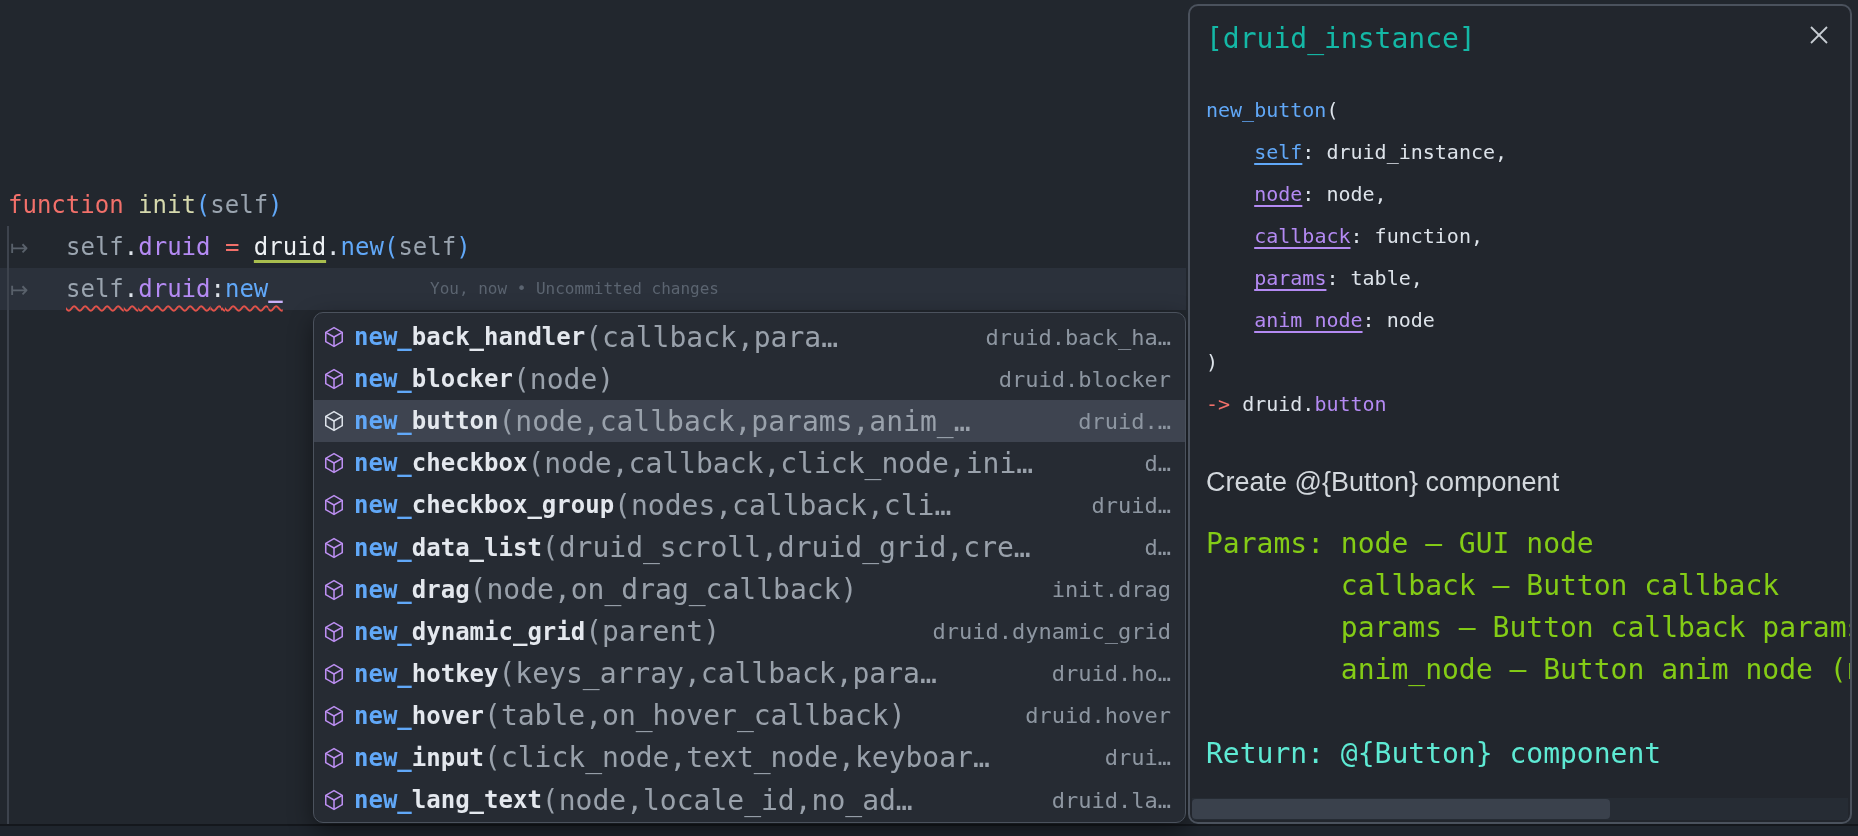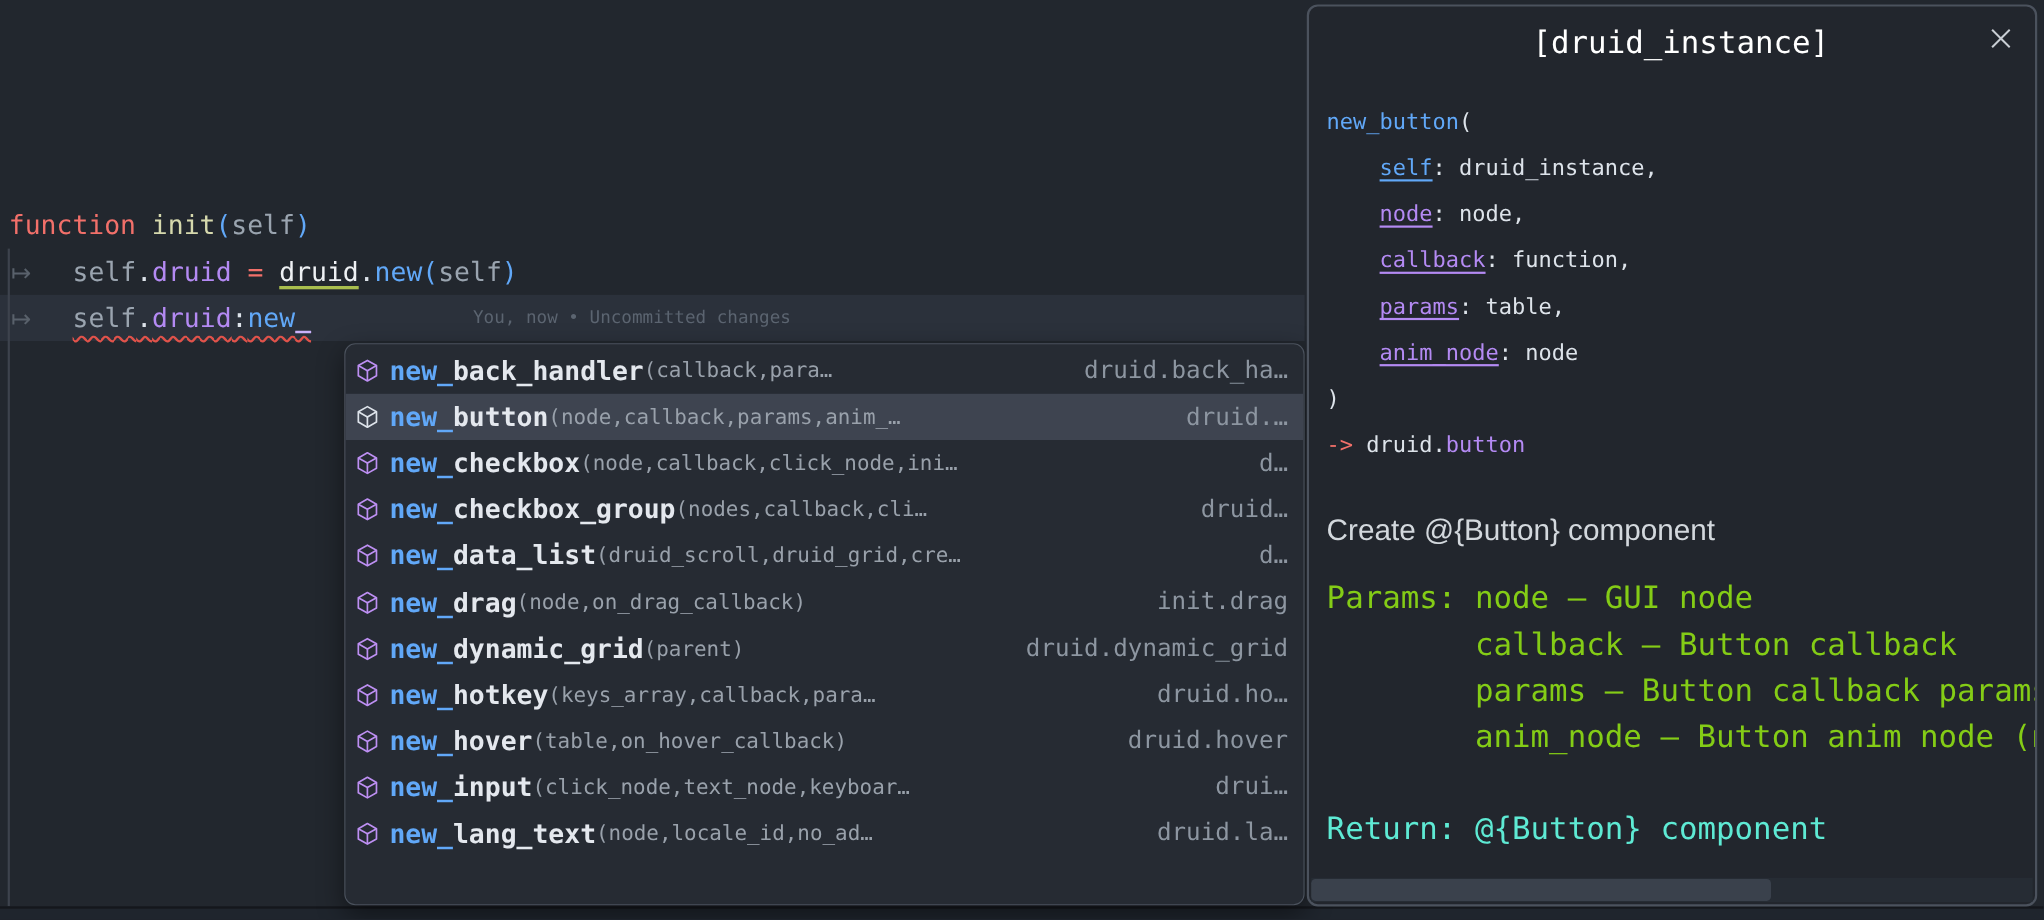--- a/index.html
+++ b/index.html
@@ -28,28 +28,28 @@
   
   #completion-list{position:absolute;left:313px;top:312px;width:873px;height:511px;background:#262b33;
           border:1px solid #4b525d;border-radius:10px;box-sizing:border-box;z-index:3;
           box-shadow:0 8px 24px rgba(0,0,0,.45);overflow:hidden;padding-top:3px;}
   .cmp-row{height:42.1px;display:flex;align-items:center;padding:0 14px 0 9px;}
   .cmp-row.selected{background:#3e4450;}
   .cube{width:22px;height:22px;margin-right:9px;flex:0 0 auto;color:#bd8ff2;}
   .cmp-row.selected .cube{color:#dde3ea;}
   .cmp-name{font-size:24px;font-weight:600;color:#e4e8ee;white-space:pre;}
   .cmp-name .pfx{color:#61a8f8;}
-  .cmp-params{font-size:19px;color:#99a1ab;white-space:pre;font-weight:400;}
+  .cmp-params{font-size:28px;color:#99a1ab;white-space:pre;font-weight:400;}
   .cmp-module{margin-left:auto;font-size:22px;color:#8d96a1;white-space:pre;padding-left:12px;}
 
   
   #doc-panel{position:absolute;left:1188px;top:4px;width:664px;height:820px;background:#22262d;
           border:2px solid #4b525d;border-radius:10px;box-sizing:border-box;z-index:3;overflow:hidden;}
   #doc-inner{position:absolute;left:16px;top:12px;right:0;}
-  #doc-title{font-size:28px;line-height:42px;color:#ffffff;white-space:pre;text-align:center;}
+  #doc-title{font-size:28px;line-height:42px;color:#14b8a6;white-space:pre;}
   #doc-close{position:absolute;right:20px;top:18px;width:22px;height:22px;cursor:pointer;}
   #doc-signature{margin-top:29px;}
   .doc-line{font-size:20px;line-height:42px;white-space:pre;}
   #doc-desc{margin-top:36px;font-family:"Liberation Sans","DejaVu Sans",sans-serif;
             font-size:27px;line-height:42px;color:#d3d8dd;white-space:pre;}
   #doc-params{margin-top:20px;font-size:28px;line-height:42px;color:#84cc16;white-space:pre;}
   #doc-return{margin-top:42px;font-size:28px;line-height:42px;color:#5eead4;white-space:pre;}
   #doc-scroll-track{position:absolute;left:2px;right:2px;bottom:2px;height:22px;background:#262c34;}
   #doc-scroll-thumb{position:absolute;left:0;top:1px;width:418px;height:20px;background:#3a414c;border-radius:4px;}
 
@@ -74,20 +74,30 @@
   <div id="completion-list">
       <div class="cmp-row">
         <span class="cube"><svg viewBox="0 0 20 20" width="22" height="22" fill="none" stroke="currentColor" stroke-width="1.4" stroke-linejoin="round">
             <polygon points="10,1.5 17.5,5.75 17.5,14.25 10,18.5 2.5,14.25 2.5,5.75"></polygon>
             <polyline points="2.5,5.75 10,10 17.5,5.75"></polyline>
             <line x1="10" y1="10" x2="10" y2="18.5"></line>
           </svg></span>
         <span class="cmp-name"><span class="pfx">new_</span>back_handler</span>
         <span class="cmp-params">(callback,para…</span>
         <span class="cmp-module">druid.back_ha…</span>
+      </div>
+      <div class="cmp-row">
+        <span class="cube"><svg viewBox="0 0 20 20" width="22" height="22" fill="none" stroke="currentColor" stroke-width="1.4" stroke-linejoin="round">
+            <polygon points="10,1.5 17.5,5.75 17.5,14.25 10,18.5 2.5,14.25 2.5,5.75"></polygon>
+            <polyline points="2.5,5.75 10,10 17.5,5.75"></polyline>
+            <line x1="10" y1="10" x2="10" y2="18.5"></line>
+          </svg></span>
+        <span class="cmp-name"><span class="pfx">new_</span>blocker</span>
+        <span class="cmp-params">(node)</span>
+        <span class="cmp-module">druid.blocker</span>
       </div>
       <div class="cmp-row selected">
         <span class="cube"><svg viewBox="0 0 20 20" width="22" height="22" fill="none" stroke="currentColor" stroke-width="1.4" stroke-linejoin="round">
             <polygon points="10,1.5 17.5,5.75 17.5,14.25 10,18.5 2.5,14.25 2.5,5.75"></polygon>
             <polyline points="2.5,5.75 10,10 17.5,5.75"></polyline>
             <line x1="10" y1="10" x2="10" y2="18.5"></line>
           </svg></span>
         <span class="cmp-name"><span class="pfx">new_</span>button</span>
         <span class="cmp-params">(node,callback,params,anim_…</span>
         <span class="cmp-module">druid.…</span>

